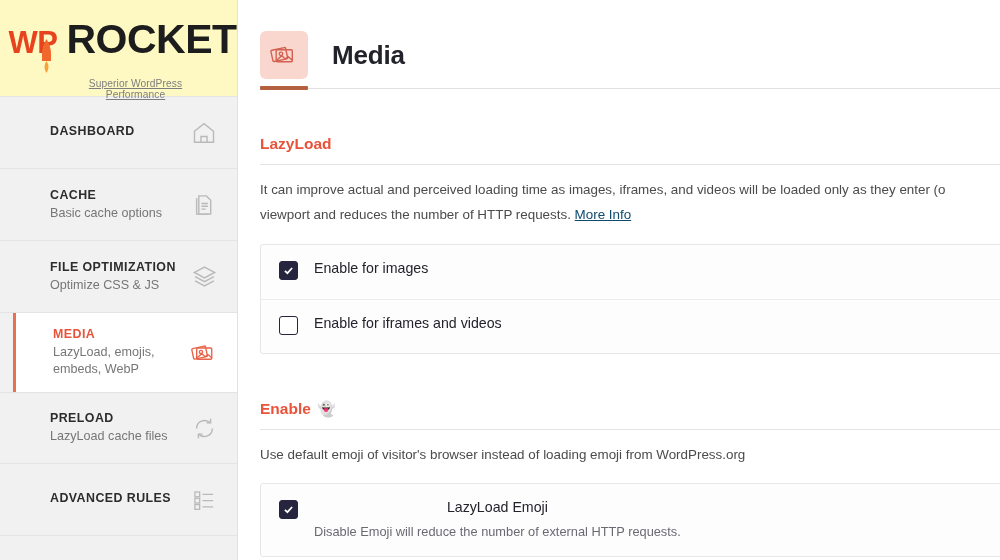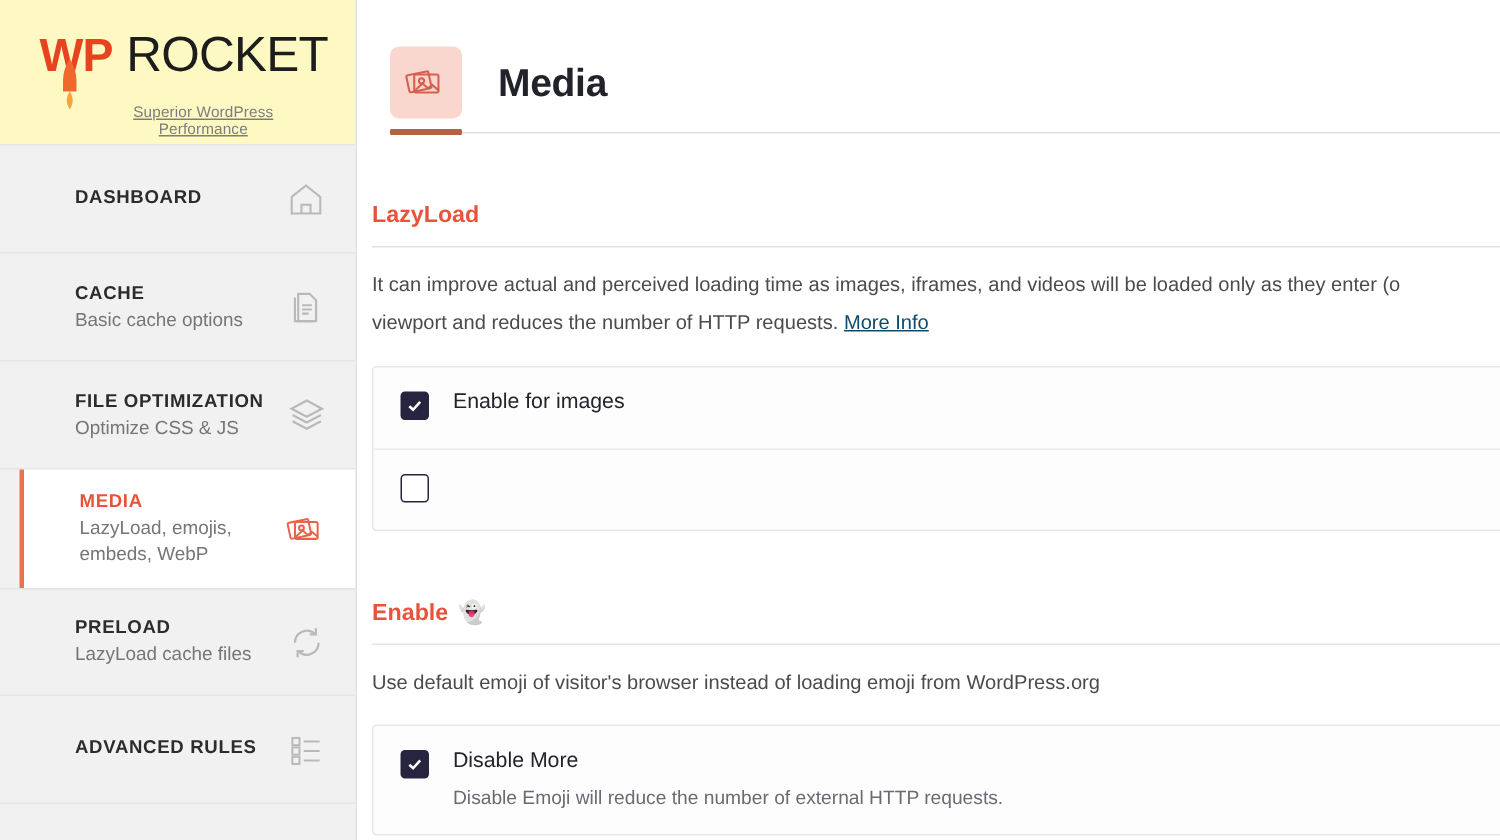--- a/index.html
+++ b/index.html
@@ -41,22 +41,22 @@
     line-height: 1;
     padding-left: 8px;
   }
   .logo-wp {
     font-size: 31px;
     font-weight: bold;
     color: #e8431f;
     letter-spacing: -0.5px;
   }
   .logo-rocket-word {
-    font-size: 33px;
-    font-weight: normal;
+    font-size: 41px;
+    font-weight: bold;
     color: #1d1d1d;
     letter-spacing: -0.5px;
     margin-left: 9px;
   }
   .logo-sub {
     font-size: 10.2px;
     color: #7d7d7d;
     text-align: center;
     margin-top: 18px;
     padding-left: 34px;
@@ -159,21 +159,21 @@
   }
   .header-rule::before {
     content: "";
     position: absolute;
     left: 0; top: -2px;
     width: 48px; height: 4px;
     background: #b4613f;
     border-radius: 1px;
   }
 
-  .section { padding: 0 0 0 10px; }
+  .section { padding: 0 0 0 22px; }
   .section-title {
     font-size: 15.5px;
     font-weight: bold;
     color: #e8533a;
     margin-top: 46px;
     margin-bottom: 11px;
     display: flex;
     align-items: center;
   }
   .section-title .emoji {
@@ -231,20 +231,21 @@
     color: #ffffff;
   }
   .cbx:not(.checked) .tick { display: none; }
 
   .cbx-body { margin-left: 16px; }
   .cbx-label {
     font-size: 14.2px;
     color: #23232b;
     line-height: 1.25;
     cursor: pointer;
+    text-align: center;
   }
   .cbx-sub {
     font-size: 12.8px;
     color: #6a6a72;
     margin-top: 6px;
     line-height: 1.4;
   }
 </style>
 </head>
 <body>
@@ -393,20 +394,23 @@
             </svg>
           </span>
           <div class="cbx-body">
             <div class="cbx-label">Enable for images</div>
           </div>
         </div>
         <div class="card-row">
           <span class="cbx">
             
           </span>
+          <div class="cbx-body">
+            <div class="cbx-label">Enable for iframes and videos</div>
+          </div>
         </div>
       </div>
     </section>
 
     <section class="section">
       <h2 class="section-title">
         <span>Enable</span>
         <span class="emoji">👻</span>
       </h2>
       <div class="section-rule"></div>
@@ -415,21 +419,21 @@
       </p>
 
       <div class="card">
         <div class="card-row">
           <span class="cbx checked">
             <svg class="tick" viewBox="0 0 14 14" fill="none" stroke="currentColor" stroke-width="2.2">
               <path d="M2.4 7.4 5.6 10.4 11.6 3.8"></path>
             </svg>
           </span>
           <div class="cbx-body">
-            <div class="cbx-label">Disable More</div>
+            <div class="cbx-label">LazyLoad Emoji</div>
             <div class="cbx-sub">Disable Emoji will reduce the number of external HTTP requests.</div>
           </div>
         </div>
       </div>
     </section>
 
   </main>
 </div>
 
 </body></html>

